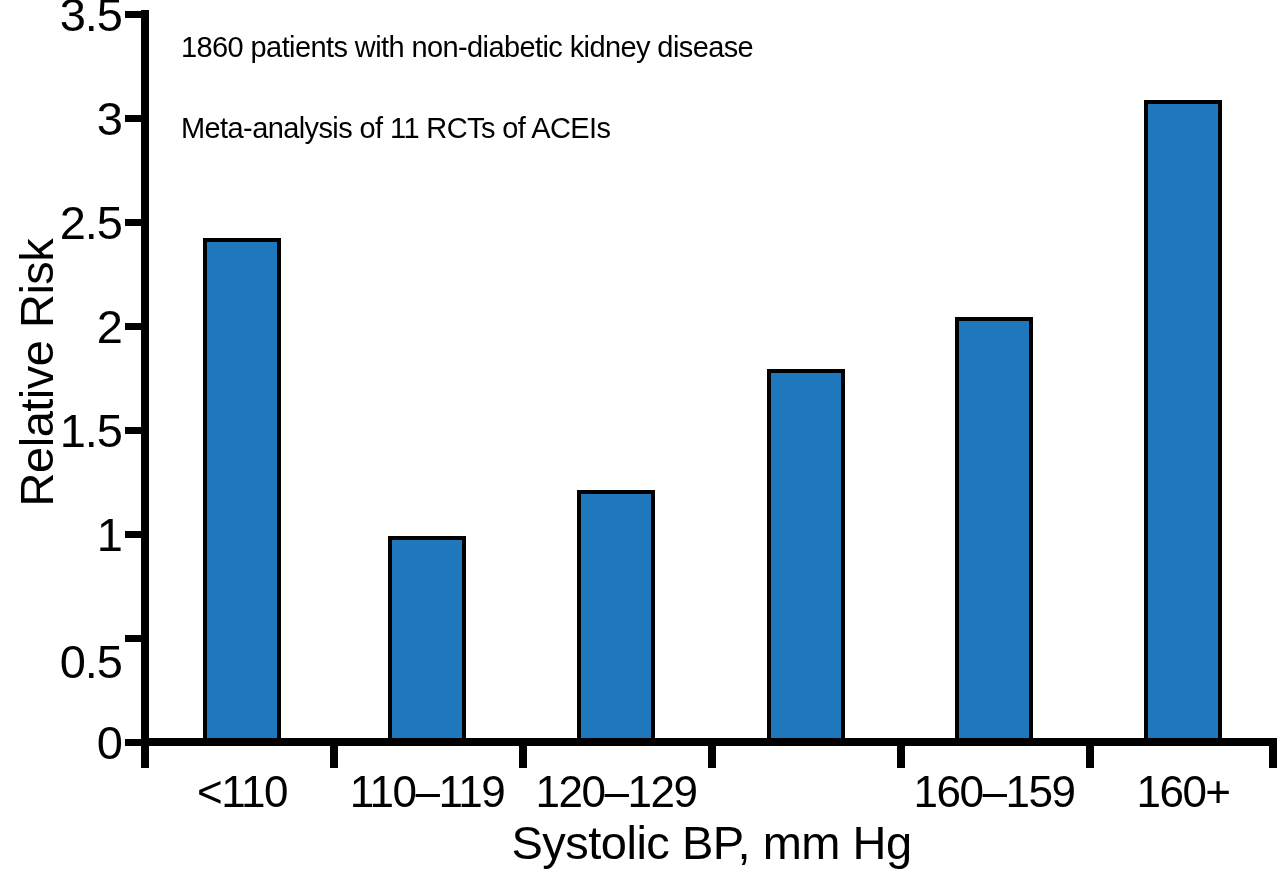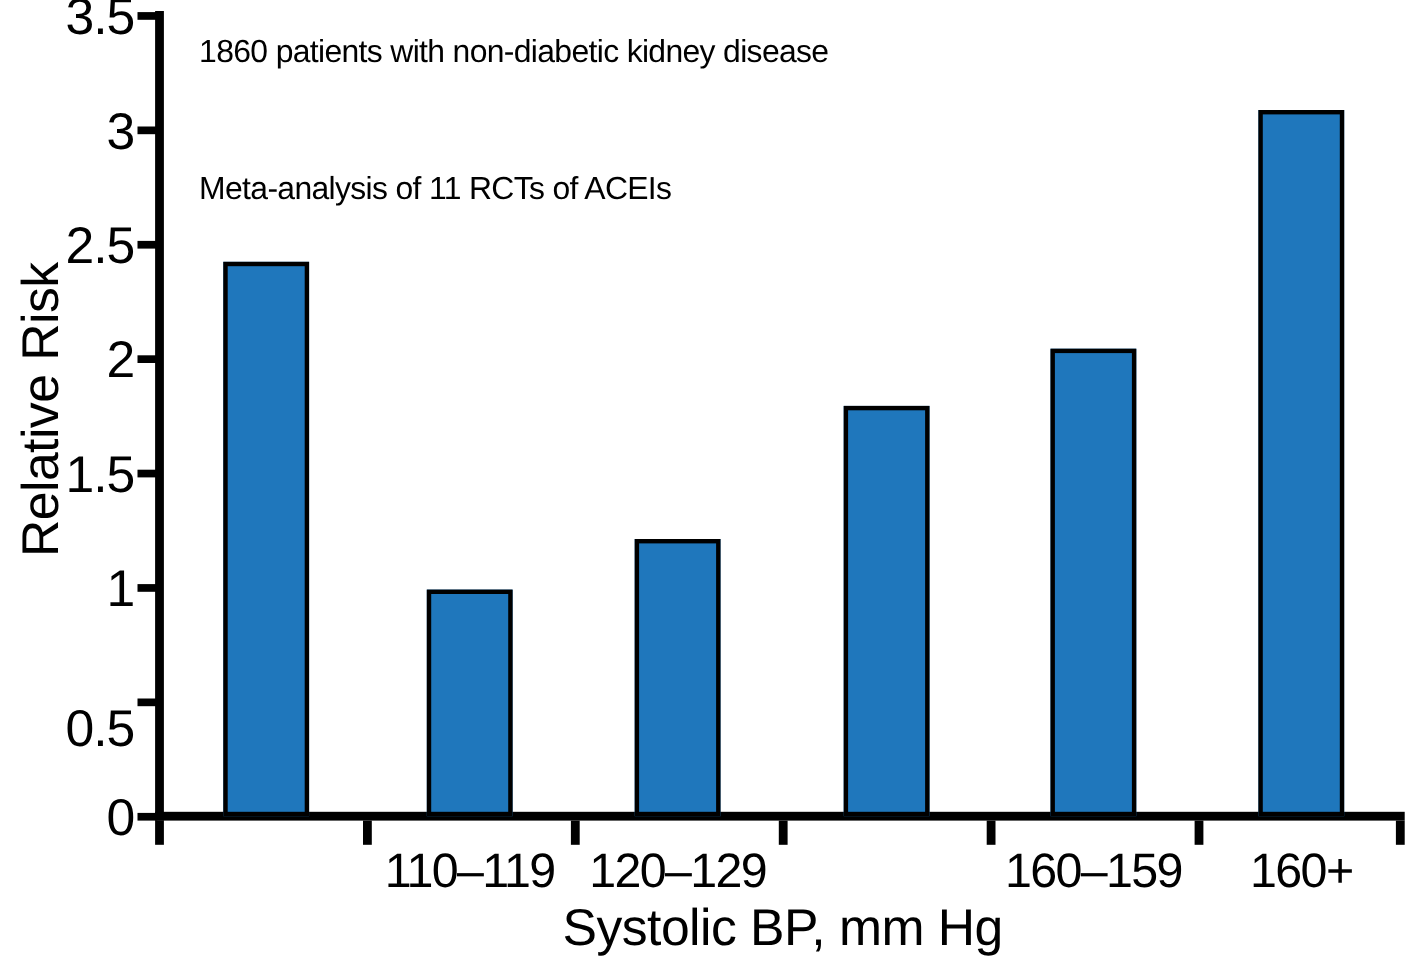--- a/index.html
+++ b/index.html
@@ -123,21 +123,21 @@
 
   
   .annotation {
     position: absolute;
     font-size: 29px;
     line-height: 44px;
     letter-spacing: -0.6px;
     white-space: nowrap;
   }
   #annotation-0 { left: 181px; top: 25px; }
-  #annotation-1 { left: 181px; top: 106px; margin-top: 44px; }
+  #annotation-1 { left: 181px; top: 106px; }
 </style>
 </head>
 <body>
 
 <div id="figure">
 
   <div id="ylabel">Relative Risk</div>
 
   <div id="plot">
     <div class="axis-y-line"></div>
@@ -169,20 +169,21 @@
     <div class="xtick" style="left:1086px;"></div>
     <div class="xtick" style="left:1269px;"></div>
 
     <div class="bar" style="left:203px; width:78px; top:238px; height:504px;"></div>
     <div class="bar" style="left:388px; width:78px; top:536px; height:206px;"></div>
     <div class="bar" style="left:577px; width:78px; top:490px; height:252px;"></div>
     <div class="bar" style="left:767px; width:78px; top:369px; height:373px;"></div>
     <div class="bar" style="left:955px; width:78px; top:317px; height:425px;"></div>
     <div class="bar" style="left:1144px; width:78px; top:100px; height:642px;"></div>
 
+    <div class="xcat-label" style="left:122px; width:240px;">&lt;110</div>
     <div class="xcat-label" style="left:307px; width:240px;">110–119</div>
     <div class="xcat-label" style="left:496px; width:240px;">120–129</div>
     <div class="xcat-label" style="left:874px; width:240px;">160–159</div>
     <div class="xcat-label" style="left:1063px; width:240px;">160+</div>
   </div>
 
   <div class="annotation" id="annotation-0">1860 patients with non-diabetic kidney disease</div>
   <div class="annotation" id="annotation-1">Meta-analysis of 11 RCTs of ACEIs</div>
 
   <div id="xlabel">Systolic BP, mm Hg</div>

